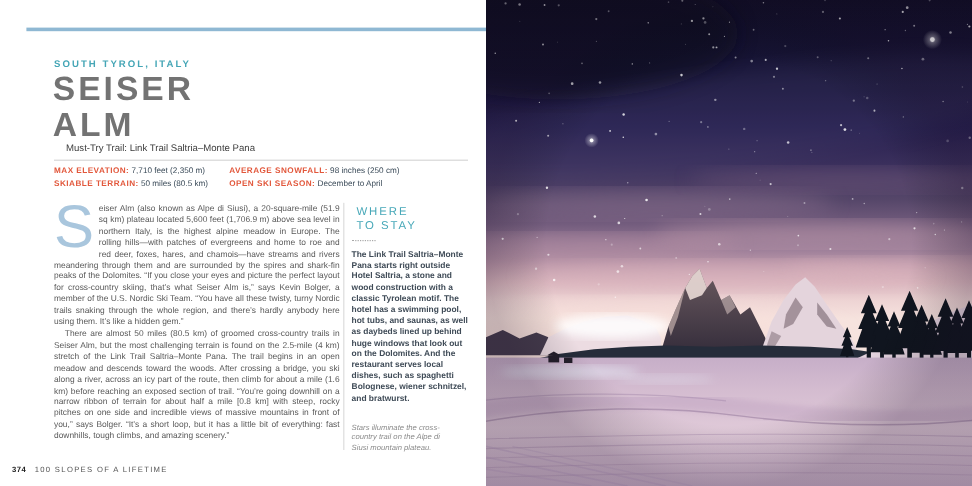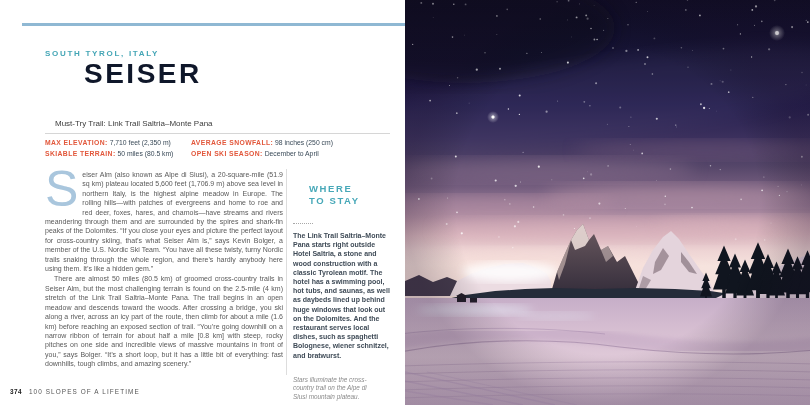--- a/index.html
+++ b/index.html
@@ -9,42 +9,42 @@
     background:#f6f6f4;
   }
   .spread{position:relative;width:810px;height:337px;}
   .left-page{position:absolute;left:0;top:0;width:405px;height:405px;background:#ffffff;}
 
   .top-bar{position:absolute;left:22px;top:23px;width:383px;height:3px;background:#8fb8d3;}
 
   .location{position:absolute;left:45px;top:49px;font-size:8px;font-weight:bold;
     letter-spacing:1.7px;color:#45a6b6;}
   .title{position:absolute;left:44px;top:59px;font-size:28px;font-weight:bold;
-    letter-spacing:2.5px;line-height:30px;color:#0f172a;margin-left:40px;}
+    letter-spacing:2.5px;line-height:30px;color:#737373;}
   .subtitle{position:absolute;left:55px;top:119px;font-size:8px;color:#3c3c3c;}
 
   .rule{position:absolute;left:45px;top:133px;width:345px;height:1px;background:#d6d6d6;}
 
   .stats{position:absolute;left:45px;top:139px;width:345px;display:grid;
     grid-template-columns:146px 1fr;grid-row-gap:3.5px;font-size:6.8px;}
   .stat-label{color:#e2573b;font-weight:bold;letter-spacing:.4px;}
   .stat-value{color:#3a4a58;}
 
   .body-col{position:absolute;left:45px;top:170px;width:238px;font-size:7px;
     line-height:9.4px;color:#595959;text-align:justify;}
   .dropcap{float:left;font-size:50px;line-height:37px;color:#a9c6dd;
     margin:1px 4px 0 0;font-weight:normal;}
   .body-col p{margin:0;}
   .body-col p.p2{text-indent:9px;margin-top:1px;}
 
   .divider-v{position:absolute;left:286px;top:169px;width:1px;height:206px;background:#dddddd;}
 
   .sidebar{position:absolute;left:293px;top:167px;width:99px;}
-  .sidebar-heading{width:62px;font-size:9.5px;font-weight:bold;letter-spacing:1.6px;
-    line-height:12px;color:#47a8b8;margin:16px;}
+  .sidebar-heading{width:62px;font-size:9.5px;font-weight:normal;letter-spacing:1.6px;
+    line-height:12px;color:#47a8b8;margin:4px;}
   .sidebar-rule{width:20px;border:0;border-top:1px dotted #a8a8a8;margin:5px 0 7px 0;}
   .sidebar-text{font-size:7px;font-weight:bold;line-height:9.2px;color:#3f4b57;margin:0;}
   .caption{margin-top:16px;width:86px;font-size:6.4px;font-style:italic;
     line-height:8.6px;color:#8a8a8a;}
 
   .footer{position:absolute;left:10px;top:388px;font-size:6.4px;color:#555;}
   .folio{font-weight:bold;color:#222;letter-spacing:.4px;margin-right:7px;}
   .running-title{letter-spacing:1.1px;color:#555;}
 
   .photo{position:absolute;left:405px;top:0;width:405px;height:405px;overflow:hidden;}
@@ -55,20 +55,21 @@
 
 <div class="spread">
 
   <div class="left-page">
     <div class="top-bar"></div>
 
     <div class="location">SOUTH TYROL, ITALY</div>
 
     <div class="title">
       <span>SEISER</span><br>
+      <span>ALM</span>
     </div>
 
     <div class="subtitle">Must-Try Trail: Link Trail Saltria–Monte Pana</div>
 
     <div class="rule"></div>
 
     <div class="stats">
       <div>
         <span class="stat-label">MAX ELEVATION:</span>
         <span class="stat-value">7,710 feet (2,350 m)</span>

